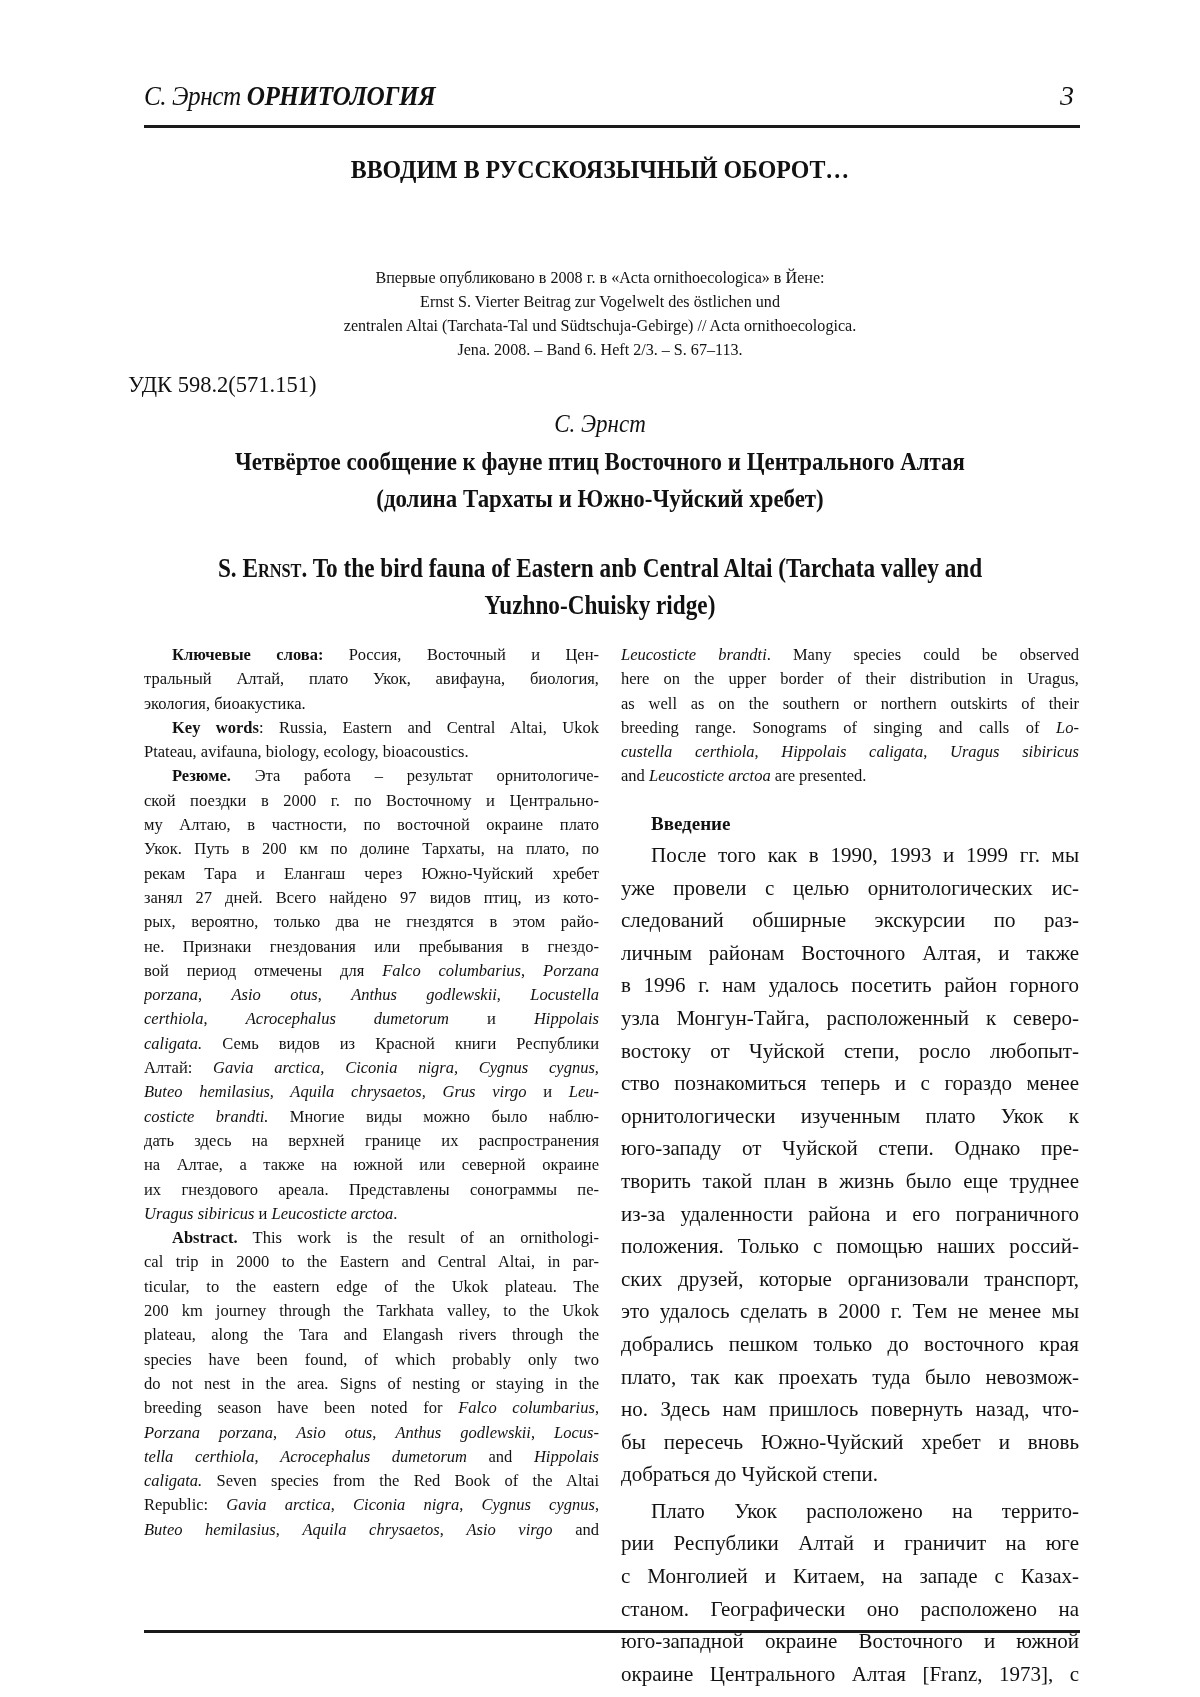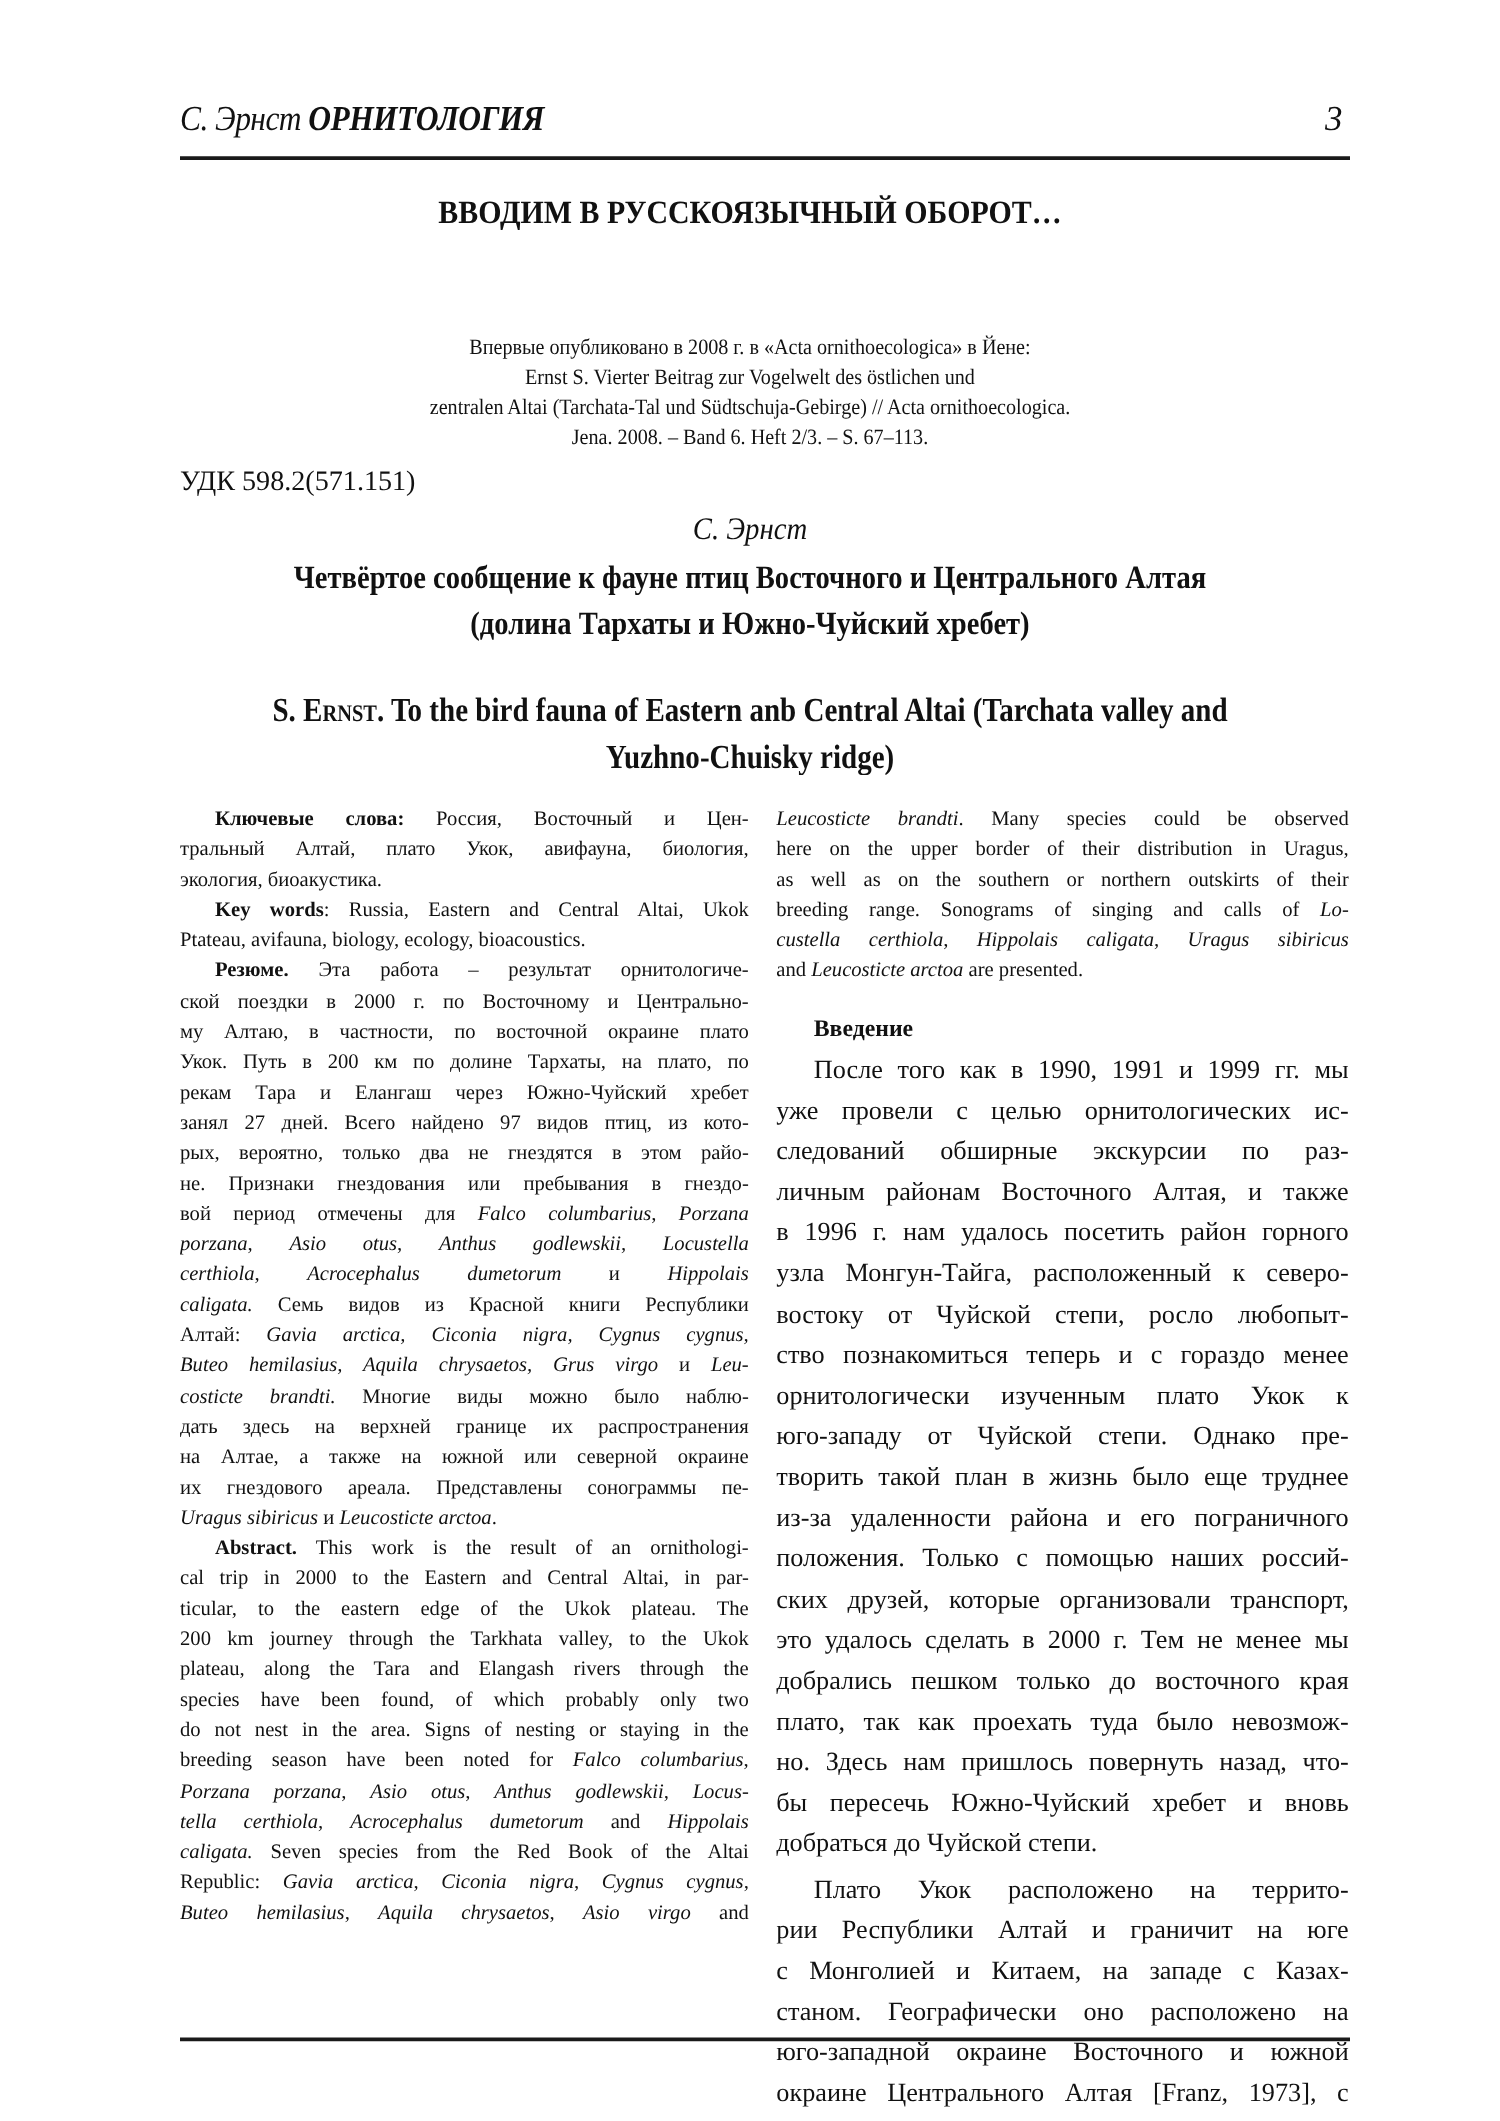--- a/index.html
+++ b/index.html
@@ -6,21 +6,21 @@
   body { width: 1200px; height: 1697px; position: relative; overflow: hidden; color: #111; font-family: "Liberation Serif", serif; }
   .abs { position: absolute; }
   .running-head { left: 144px; top: 80px; width: 930px; height: 40px; }
   .rh-left { position: absolute; left: 0; top: 0; font-size: 28px; font-style: italic; letter-spacing: -0.5px; transform: scaleX(0.9); transform-origin: left top; }
   .rh-left b { font-weight: bold; }
   .rh-page { position: absolute; right: 0; top: 0; font-size: 28px; font-style: italic; }
   .rule { position: absolute; height: 3px; background: #1a1a1a; }
   .section-title { left: 0; width: 1200px; top: 155px; text-align: center; font-size: 26px; font-weight: bold; letter-spacing: 0; transform: scaleX(0.92); transform-origin: center top; }
   .note { left: 0; width: 1200px; top: 265px; text-align: center; font-size: 17.5px; line-height: 24px; transform: scaleX(0.92); transform-origin: center top; }
   .note div { white-space: nowrap; }
-  .udk { left: 144px; top: 372px; font-size: 22.5px; }
+  .udk { left: 128px; top: 372px; font-size: 22.5px; }
   .author { left: 0; width: 1200px; top: 410px; text-align: center; font-size: 25px; font-style: italic; transform: scaleX(0.92); transform-origin: center top; }
   .title-ru { left: 0; width: 1200px; top: 443px; text-align: center; font-size: 26px; font-weight: bold; line-height: 37px; transform: scaleX(0.88); transform-origin: center top; }
   .title-en { left: 0; width: 1200px; top: 550px; text-align: center; font-size: 27px; font-weight: bold; line-height: 37px; transform: scaleX(0.86); transform-origin: center top; }
   .sc { font-variant: small-caps; }
   .col { position: absolute; font-size: 16.5px; }
   .col-left { left: 144px; top: 643px; width: 455px; }
   .col-right { left: 621px; width: 458px; }
   .ln { white-space: nowrap; height: 24.3px; line-height: 24.3px; text-align: justify; text-align-last: justify; overflow: hidden; }
   .ln.last { text-align-last: left; }
   .ln.indent { padding-left: 28px; }
@@ -114,21 +114,21 @@
   <div class="ln">here on the upper border of their distribution in Uragus,</div>
   <div class="ln">as well as on the southern or northern outskirts of their</div>
   <div class="ln"><span>breeding range. Sonograms of singing and calls of </span><i>Lo-</i></div>
   <div class="ln"><i>custella certhiola</i><span>, </span><i>Hippolais caligata</i><span>, </span><i>Uragus sibiricus</i></div>
   <div class="ln last"><span>and </span><i>Leucosticte arctoa</i><span> are presented.</span></div>
 </div>
 
 <div class="col col-right" style="top:809px;">
   <div class="heading-intro">Введение</div>
   <div class="big" style="margin-top:0px;">
-    <div class="ln indent">После того как в 1990, 1991 и 1999 гг. мы</div>
+    <div class="ln indent">После того как в 1990, 1993 и 1999 гг. мы</div>
     <div class="ln">уже провели с целью орнитологических ис-</div>
     <div class="ln">следований обширные экскурсии по раз-</div>
     <div class="ln">личным районам Восточного Алтая, и также</div>
     <div class="ln">в 1996 г. нам удалось посетить район горного</div>
     <div class="ln">узла Монгун-Тайга, расположенный к северо-</div>
     <div class="ln">востоку от Чуйской степи, росло любопыт-</div>
     <div class="ln">ство познакомиться теперь и с гораздо менее</div>
     <div class="ln">орнитологически изученным плато Укок к</div>
     <div class="ln">юго-западу от Чуйской степи. Однако пре-</div>
     <div class="ln">творить такой план в жизнь было еще труднее</div>

